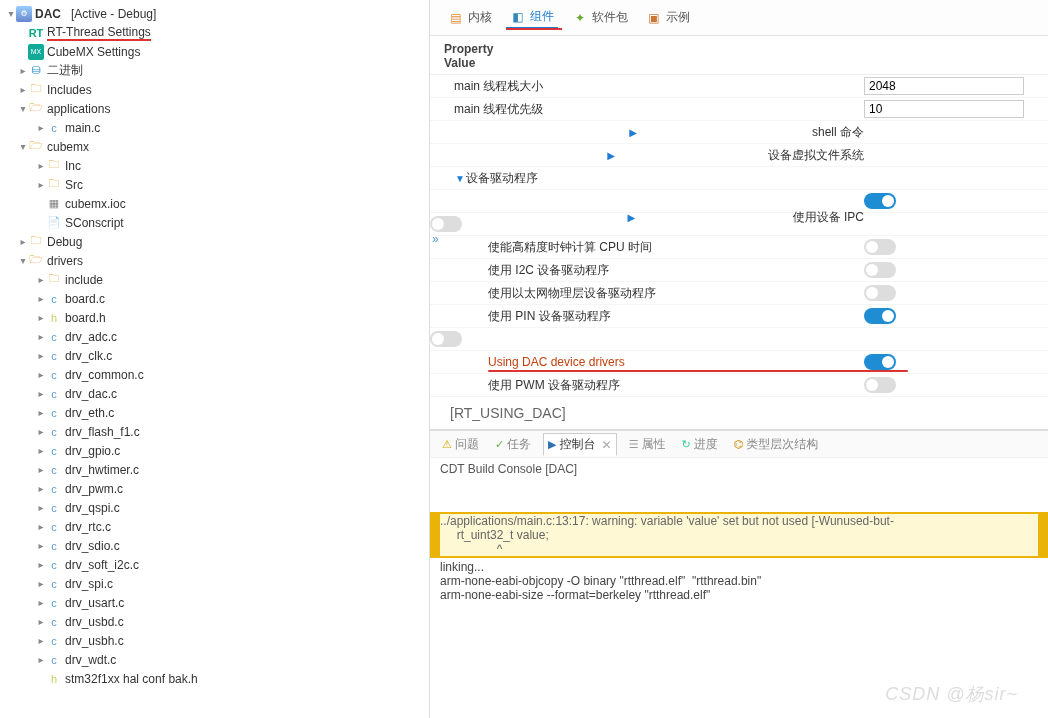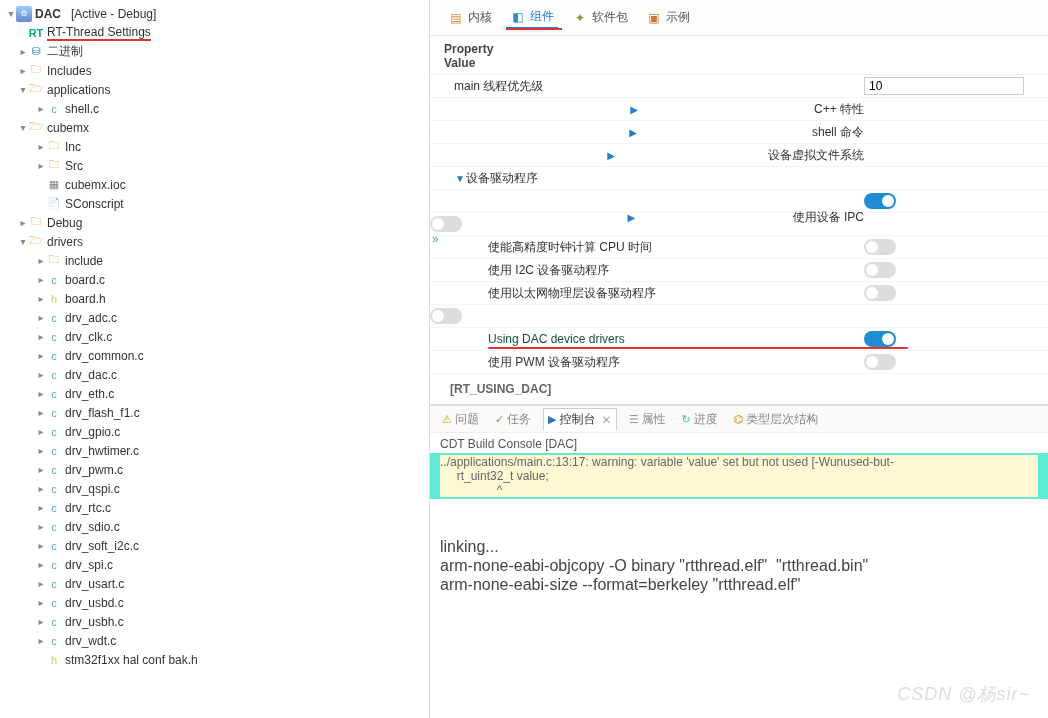--- a/index.html
+++ b/index.html
@@ -37,80 +37,85 @@
 .prop-head .c2 { width: 170px; }
 
 .rows { overflow-y: auto; }
 .row { display: flex; align-items: center; height: 23px; padding: 0 14px 0 0; border-bottom: 1px solid #f5f5f5; position:relative; }
 .row .lbl { flex: 1; display: flex; align-items: center; }
 .row .val { width: 170px; display: flex; align-items: center; }
 .row input.txt { width: 160px; height: 18px; border: 1px solid #ccc; padding: 0 4px; font-size: 12px; }
 .tri { width: 12px; text-align: center; color: #1f7dd4; font-size: 10px; }
 .tri.right::before { content: "▶"; }
 .tri.down::before { content: "▼"; }
-.link { color: #14532d; cursor: pointer; }
+.link { color: #c2410c; cursor: pointer; }
 .ind0 { padding-left: 24px; } .ind1 { padding-left: 40px; margin-top: 33px; } .ind2 { padding-left: 58px; }
 
 .sw { width: 32px; height: 16px; border-radius: 8px; background: #ddd; position: relative; cursor: pointer; }
 .sw::after { content: ""; position: absolute; width: 12px; height: 12px; border-radius: 50%; background: #fff; top: 2px; left: 2px; transition: .1s; }
 .sw.on { background: #1f8dd4; }
 .sw.on::after { left: 18px; }
 
 .redline { position:absolute; left: 58px; right: 140px; bottom: 1px; height: 2px; background: #d33; border-radius: 1px; }
 
-.status { padding: 8px 20px; color: #666; font-size: 12px; font-weight: bold; }
+.status { padding: 8px 20px; color: #666; font-size: 14px; }
 .collapse-btn { position: absolute; left: 432px; top: 232px; color: #5aa0d8; font-size: 12px; cursor:pointer; }
 
 .console-area { border-top: 2px solid #ddd; background:#fff; display:flex; flex-direction:column; min-height: 150px; }
 .ctabs { display: flex; align-items: center; gap: 8px; padding: 2px 8px; border-bottom: 1px solid #eee; background:#fafafa; }
 .ctab { display:flex; align-items:center; gap:3px; padding:2px 4px; color:#888; cursor:pointer; }
 .ctab.active { color:#333; background:#fff; border:1px solid #ccc; border-bottom:1px solid #fff; margin-bottom:-1px; }
 .cic { font-size: 11px; }
 .ctitle { padding: 4px 10px 2px 10px; color:#555; }
-.cout { padding: 2px 10px; font-family: "Consolas", monospace; font-size: 12px; white-space: pre; background:#5eead4; color:#666; }
+.cout { padding: 2px 10px; font-family: "Consolas", monospace; font-size: 12px; white-space: pre; background:#eab308; color:#666;margin-top:34px; }
 .cout .warn { background:#fff8d4; display:block; }
-.cout2 { padding: 2px 10px; font-family: "Consolas", monospace; font-size: 16px; white-space: pre; color:#444;margin-top:36px; }
-.wm { position:absolute; right:18px; bottom:12px; color:#ddd; font-size:18px; font-style:italic; letter-spacing:1px; pointer-events:none;text-align:center; }
+.cout2 { padding: 2px 10px; font-family: "Consolas", monospace; font-size: 12px; white-space: pre; color:#444; }
+.wm { position:absolute; right:30px; bottom:12px; color:#ddd; font-size:18px; font-style:italic; letter-spacing:1px; pointer-events:none;text-align:center; }
 </style>
 </head>
 <body>
 
 <div class="left">
   <div class="tree">
     <div class="node">
       <span class="tw arrow-down"></span>
       <span class="ic ic-proj">⚙</span>
       <span class="title-bold">DAC</span>
       <span style="width:10px"></span>
       <span>[Active - Debug]</span>
     </div>
     <div class="node pad1">
       <span class="tw"></span>
         <span class="ic ic-set">RT</span>
       <span class="red-u">RT-Thread Settings</span>
     </div>
     <div class="node pad1">
+      <span class="tw"></span>
+        <span class="ic ic-mx">MX</span>
+      <span>CubeMX Settings</span>
+    </div>
+    <div class="node pad1">
       <span class="tw arrow-right"></span>
       <span class="ic ic-bin">⛁</span>
       <span>二进制</span>
     </div>
     <div class="node pad1">
       <span class="tw arrow-right"></span>
       <span class="ic ic-folder">🗀</span>
       <span>Includes</span>
     </div>
     <div class="node pad1">
       <span class="tw arrow-down"></span>
       <span class="ic ic-folder-open">🗁</span>
       <span>applications</span>
     </div>
     <div class="node pad2">
       <span class="tw arrow-right"></span>
         <span class="ic ic-c">c</span>
-      <span>shell.c</span>
+      <span>main.c</span>
     </div>
     <div class="node pad1">
       <span class="tw arrow-down"></span>
       <span class="ic ic-folder-open">🗁</span>
       <span>cubemx</span>
     </div>
     <div class="node pad2">
         <span class="tw arrow-right"></span>
         <span class="ic ic-folder">🗀</span>
         <span>Inc</span>
@@ -276,33 +281,34 @@
   </div>
 
   <div class="prop-head">
     <div class="c1">Property</div>
     <div class="c2">Value</div>
   </div>
 
   <div class="rows">
     <div class="row">
       <div class="lbl ind0">
+          <span>main 线程栈大小</span>
+        </div>
+      <div class="val">
+          <input class="txt" value="2048" style="">
+        </div>
+    </div>
+    <div class="row">
+      <div class="lbl ind0">
           <span>main 线程优先级</span>
         </div>
       <div class="val">
           <input class="txt" value="10" style="">
         </div>
     </div>
-    <div class="row">
-        <div class="lbl ind0">
-          <span class="tri right"></span>
-          <span>C++ 特性</span>
-        </div>
-        <div class="val"></div>
-      </div>
     <div class="row">
         <div class="lbl ind0">
           <span class="tri right"></span>
           <span>shell 命令</span>
         </div>
         <div class="val"></div>
       </div>
     <div class="row">
         <div class="lbl ind0">
           <span class="tri right"></span>
@@ -347,20 +353,28 @@
         <div class="val">
           <span class="sw"></span>
         </div>
       </div>
     <div class="row">
         <div class="lbl ind2">
           <span>使用以太网物理层设备驱动程序</span>
         </div>
         <div class="val">
           <span class="sw"></span>
+        </div>
+      </div>
+    <div class="row">
+        <div class="lbl ind2">
+          <span>使用 PIN 设备驱动程序</span>
+        </div>
+        <div class="val">
+          <span class="sw on"></span>
         </div>
       </div>
     <div class="row">
         <div class="val">
           <span class="sw"></span>
         </div>
       </div>
     <div class="row">
         <div class="lbl ind2">
           <span class="link">Using DAC device drivers</span>

